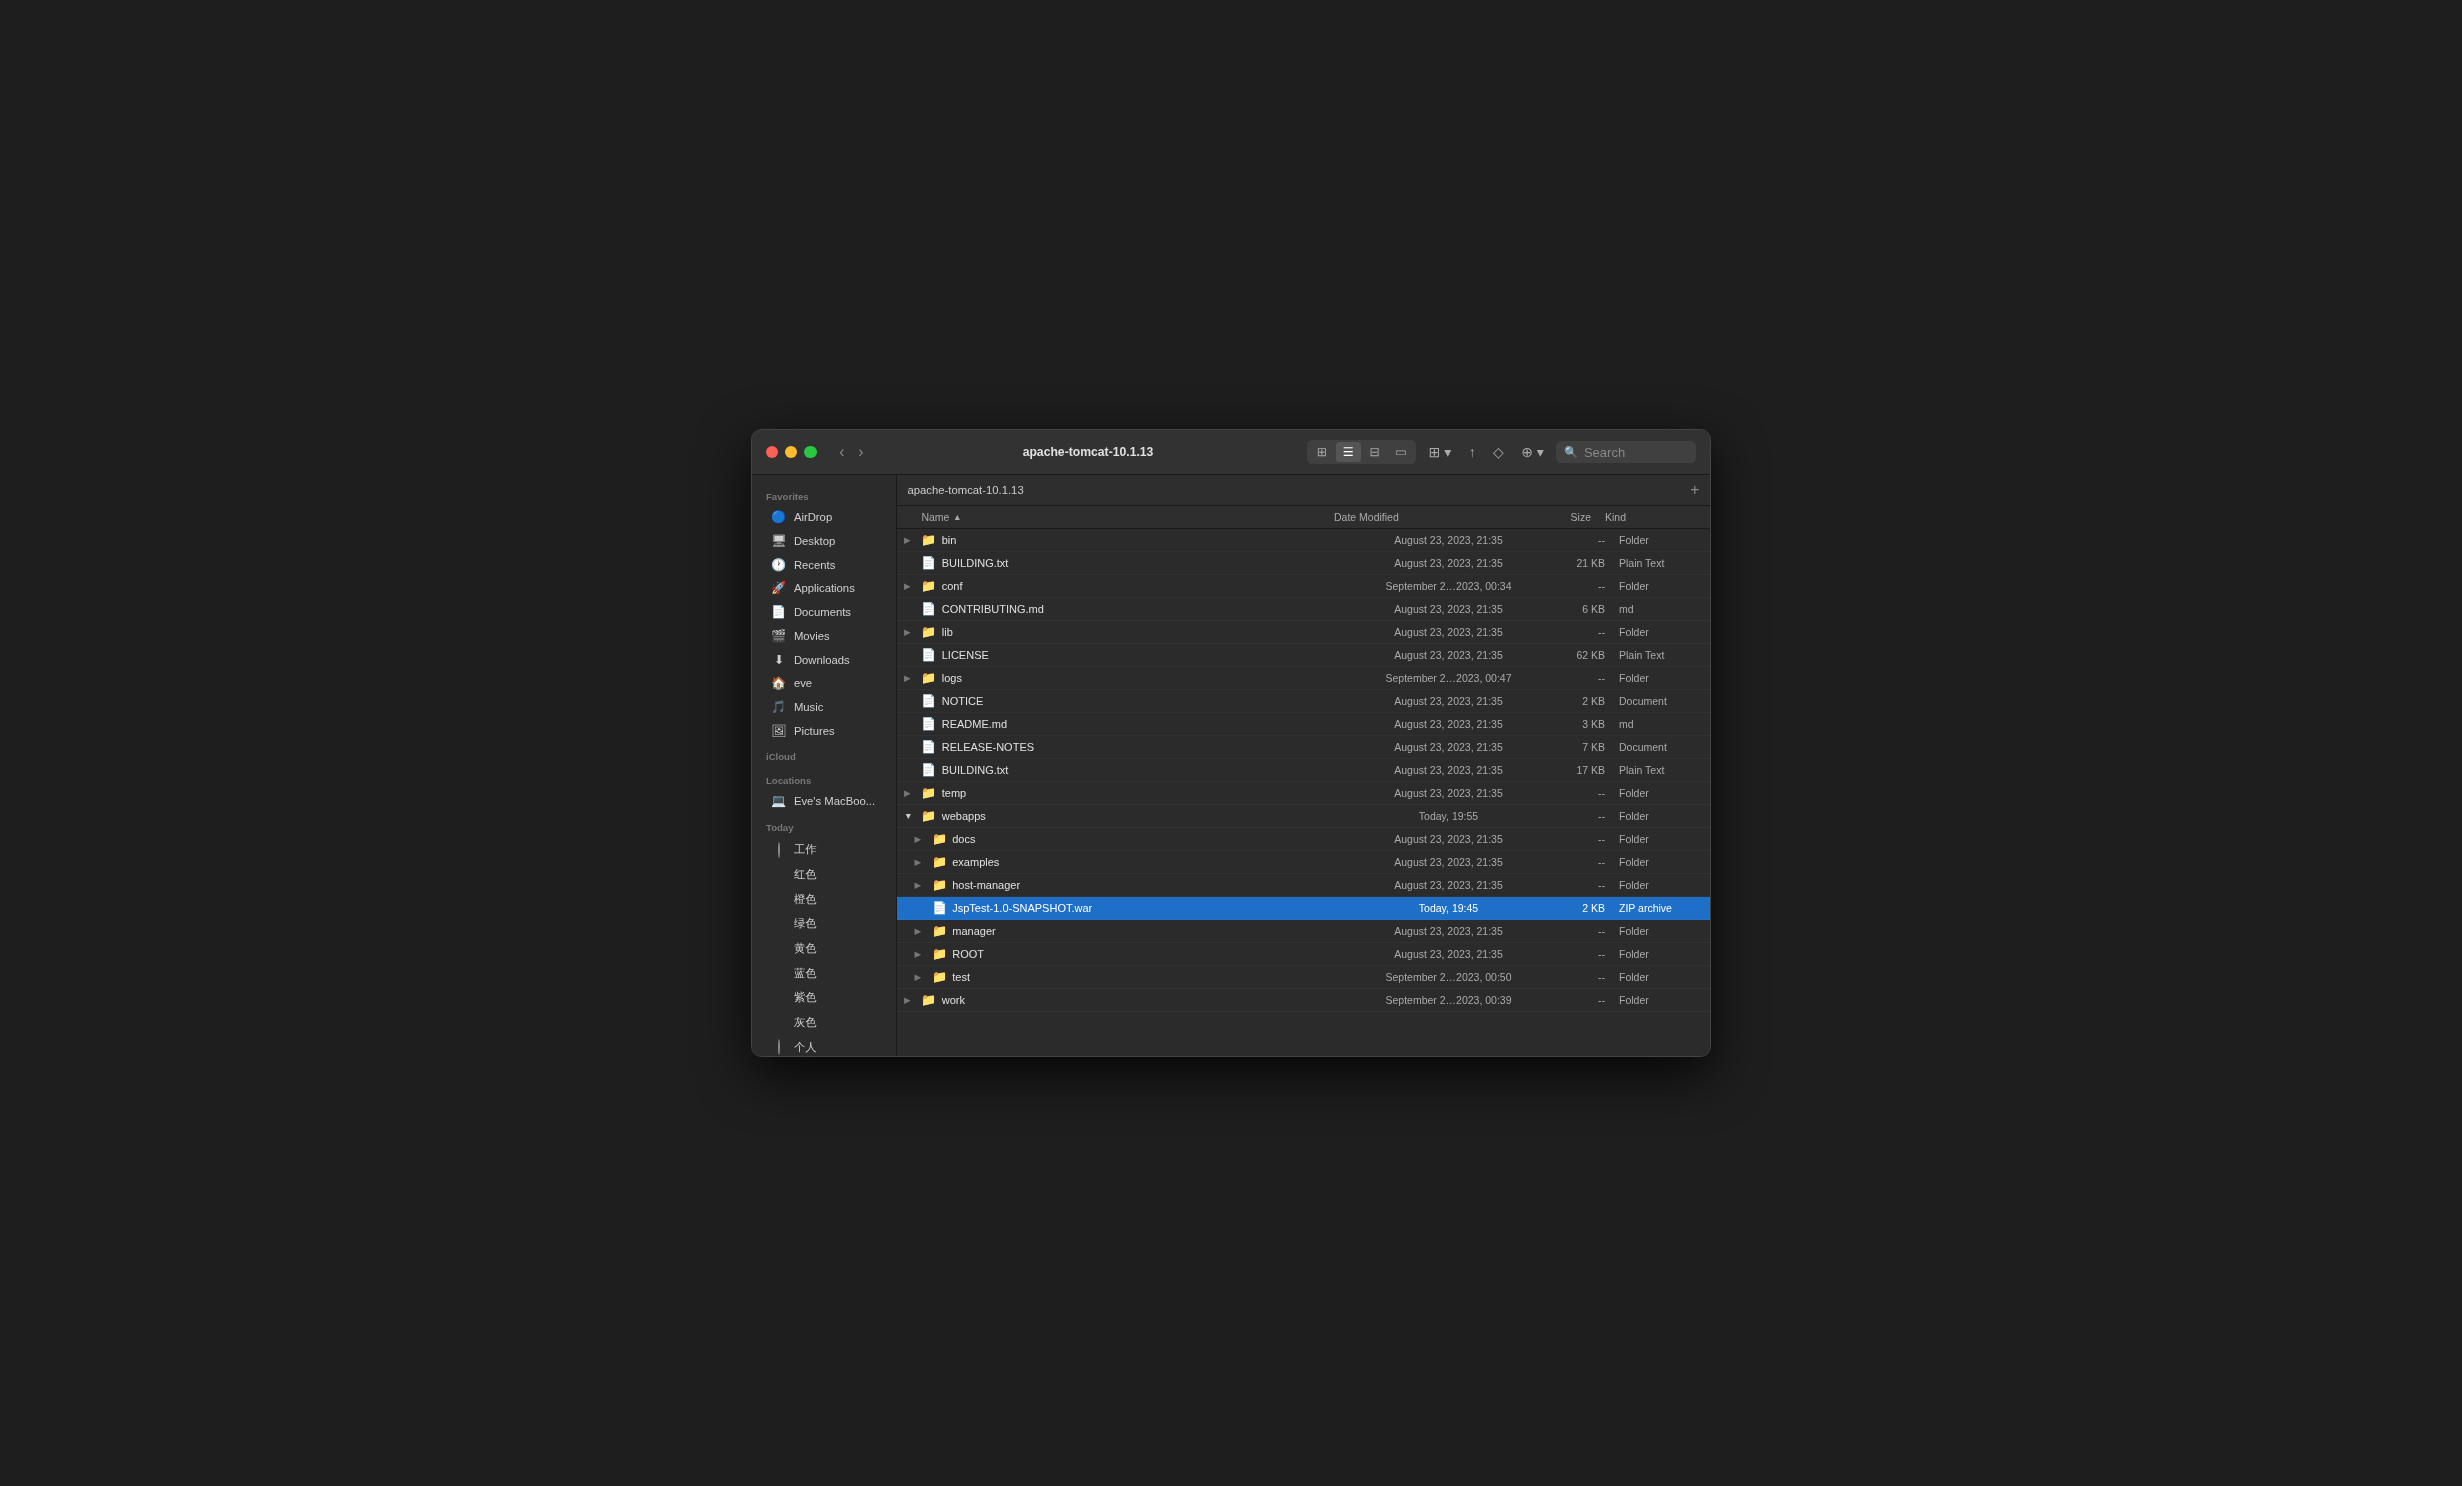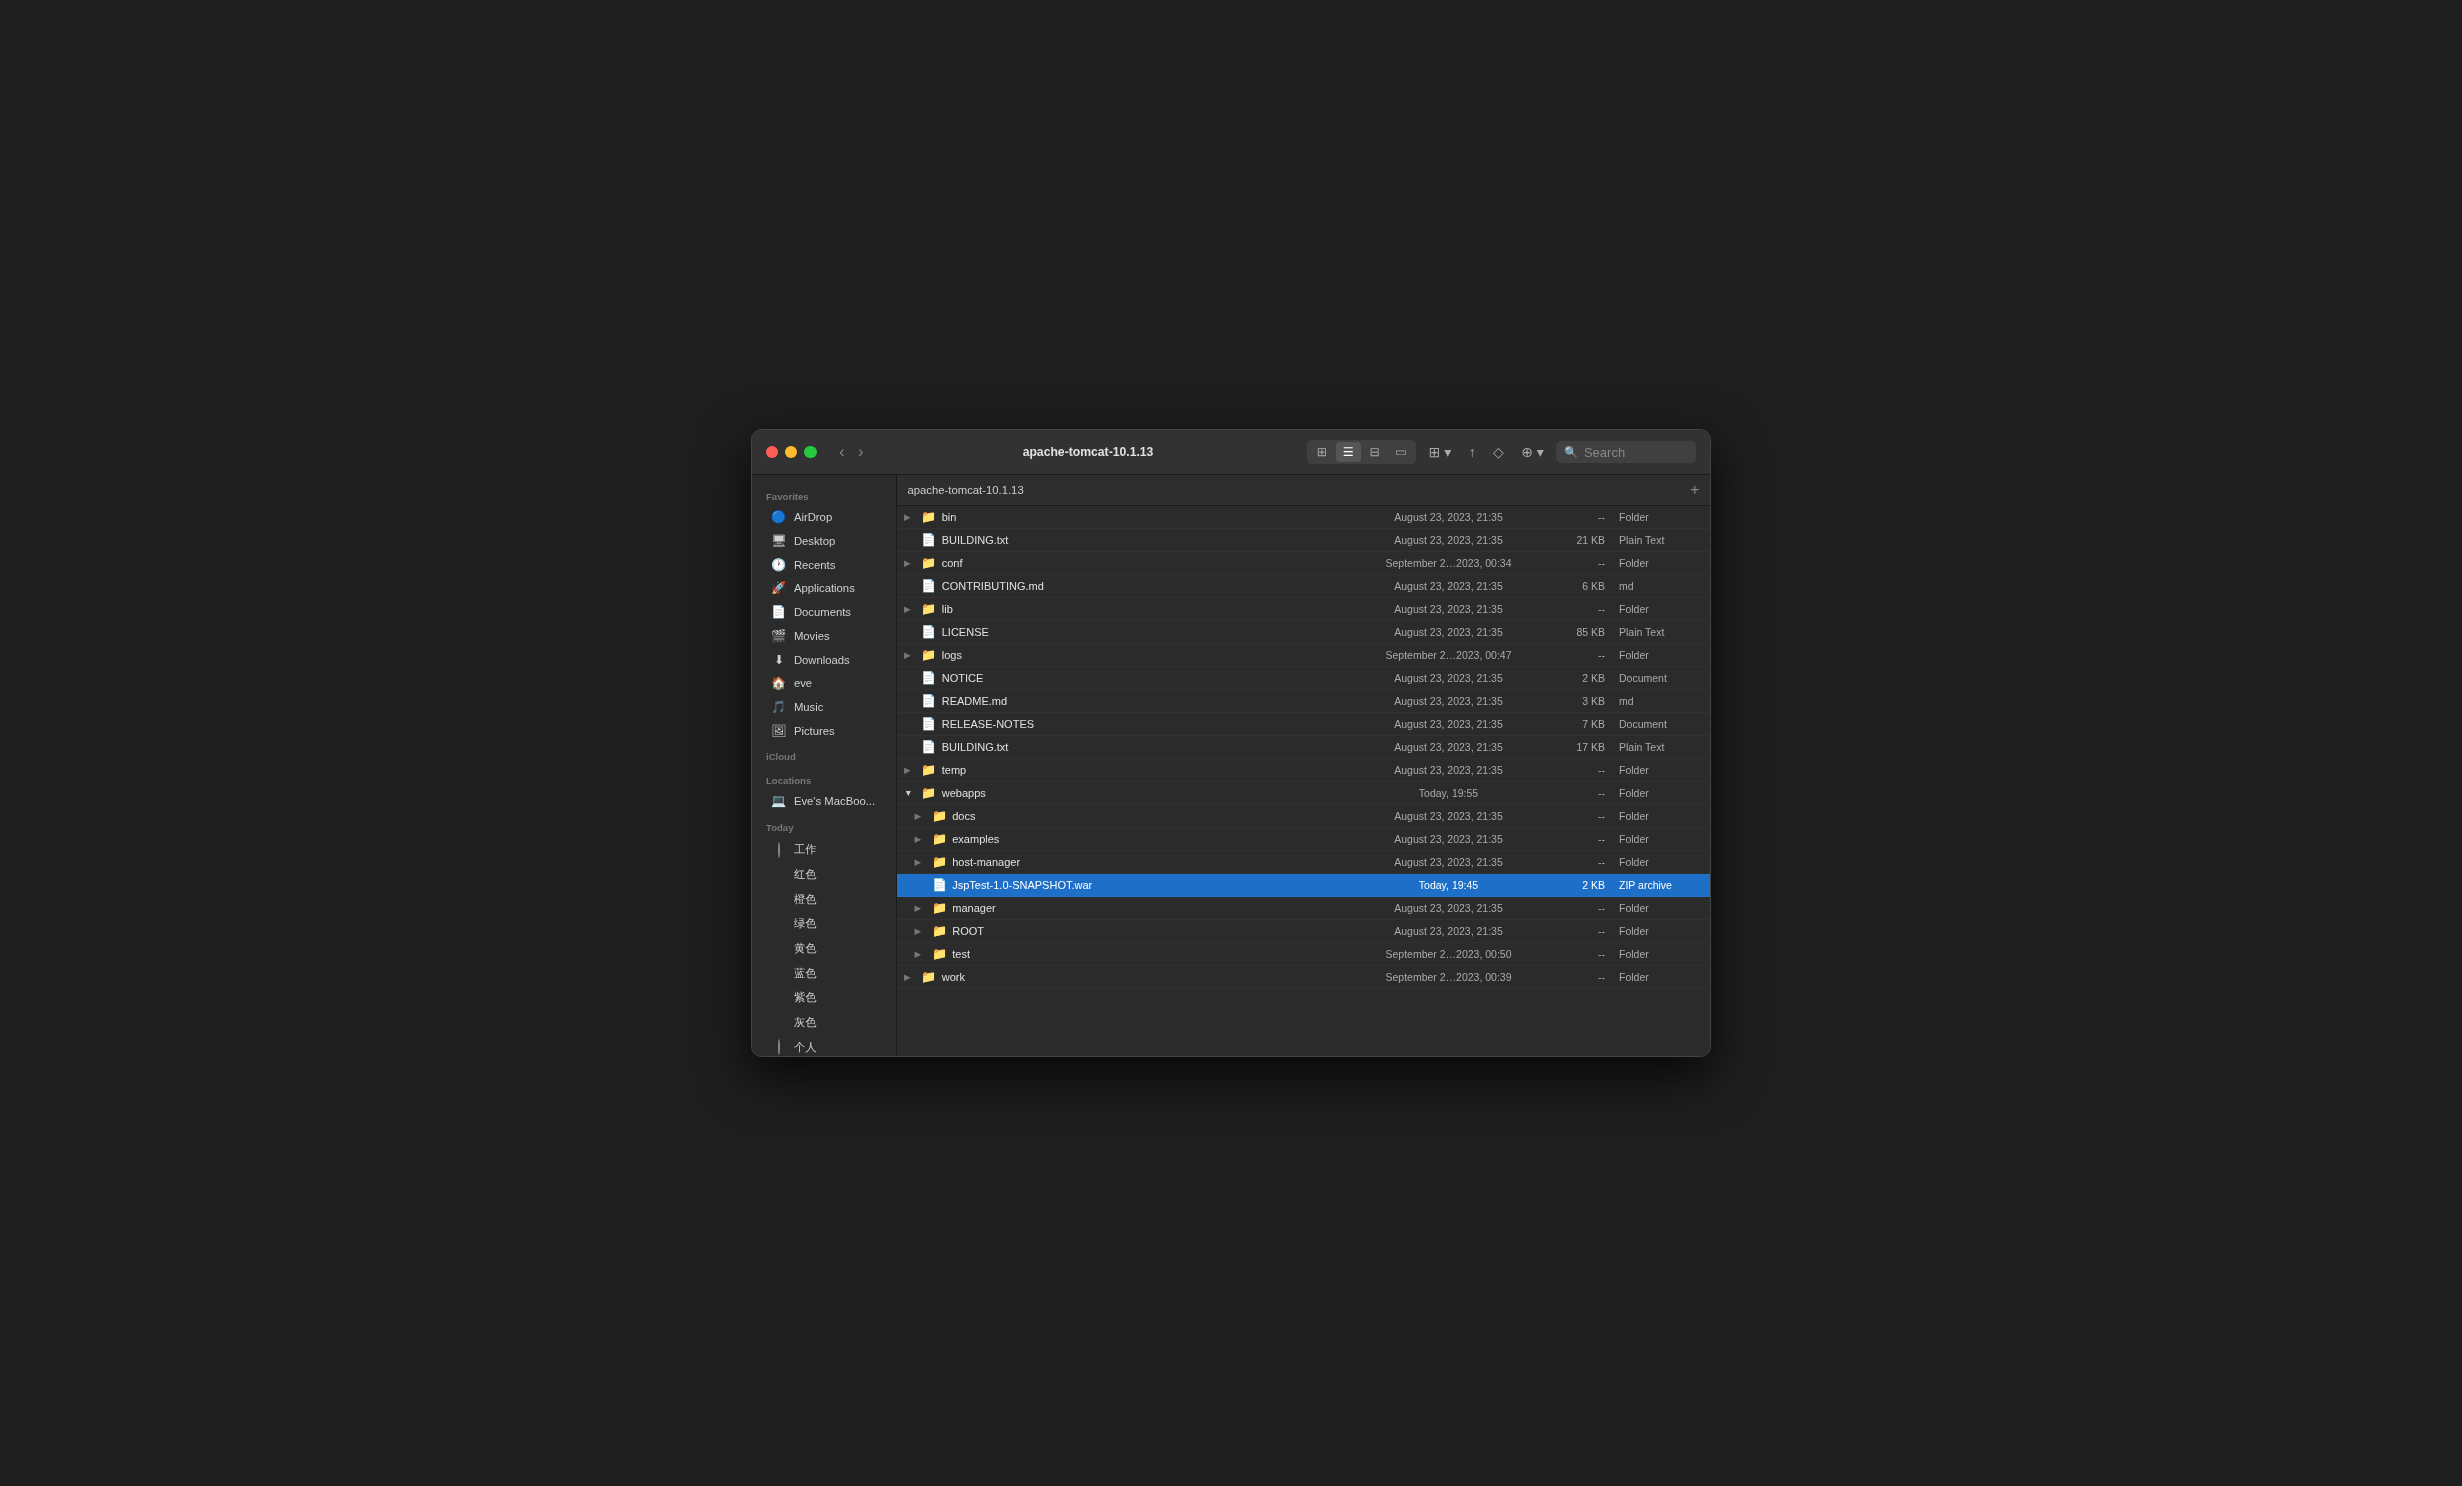--- a/index.html
+++ b/index.html
@@ -432,20 +432,29 @@
     </div>
 
     <div class="main">
       <div class="path-bar">
         <span class="path-text">apache-tomcat-10.1.13</span>
         <button class="add-btn">+</button>
       </div>
 
       <div class="file-list">
 
+        <div class="column-headers">
+          <div class="col-name">
+            <span>Name</span>
+            <span style="color:#aaa;font-size:8.7px;">▲</span>
+          </div>
+          <div class="col-modified">Date Modified</div>
+          <div class="col-size">Size</div>
+          <div class="col-kind">Kind</div>
+        </div>
 
         <div class="file-row">
           <div class="file-name-cell">
             <span class="expand-arrow">▶</span>
             <span class="file-icon folder-icon">📁</span>
             <span class="file-name">bin</span>
           </div>
           <div class="file-modified">August 23, 2023, 21:35</div>
           <div class="file-size">--</div>
           <div class="file-kind">Folder</div>
@@ -495,21 +504,21 @@
           <div class="file-kind">Folder</div>
         </div>
 
         <div class="file-row">
           <div class="file-name-cell">
             <span class="expand-arrow"></span>
             <span class="file-icon file-doc-icon">📄</span>
             <span class="file-name">LICENSE</span>
           </div>
           <div class="file-modified">August 23, 2023, 21:35</div>
-          <div class="file-size">85 KB</div>
+          <div class="file-size">62 KB</div>
           <div class="file-kind">Plain Text</div>
         </div>
 
         <div class="file-row">
           <div class="file-name-cell">
             <span class="expand-arrow">▶</span>
             <span class="file-icon folder-icon">📁</span>
             <span class="file-name">logs</span>
           </div>
           <div class="file-modified">September 2…2023, 00:47</div>

